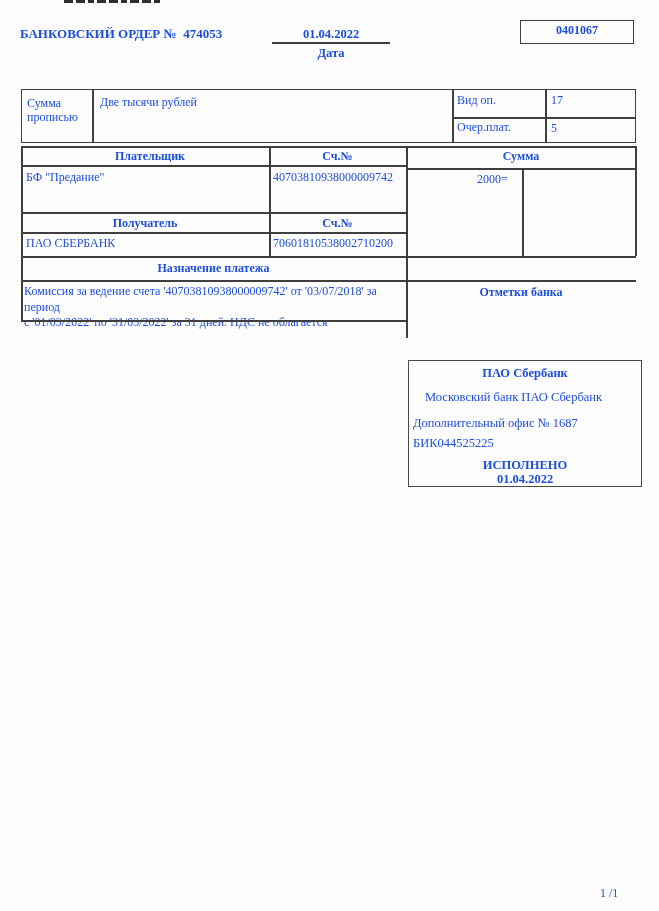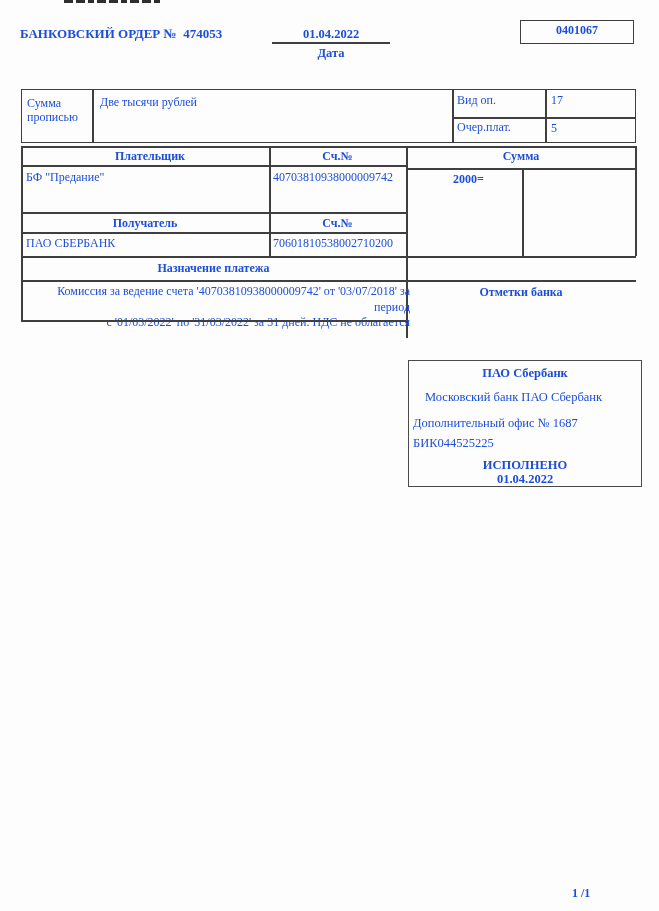--- a/index.html
+++ b/index.html
@@ -64,37 +64,37 @@
   <div class="vl" style="left:269px;top:146px;height:110px;"></div>
   <div class="vl" style="left:406px;top:146px;height:192px;"></div>
   <div class="vl" style="left:522px;top:168px;height:88px;"></div>
   <div class="vl" style="left:635px;top:146px;height:110px;"></div>
 
   <div class="t c" style="left:21px;top:149px;width:240px;margin-left:9px;">Плательщик</div>
   <div class="t c" style="left:269px;top:149px;width:137px;">Сч.№</div>
   <div class="t c" style="left:406px;top:149px;width:230px;">Сумма</div>
   <div class="t" style="left:26px;top:170px;">БФ "Предание"</div>
   <div class="t" style="left:273px;top:170px;">40703810938000009742</div>
-  <div class="t" style="left:453px;top:172px;font-weight:bold;">2000=</div>
+  <div class="t" style="left:477px;top:172px;">2000=</div>
 
   <div class="t c" style="left:21px;top:216px;width:248px;">Получатель</div>
   <div class="t c" style="left:269px;top:216px;width:137px;">Сч.№</div>
   <div class="t" style="left:26px;top:236px;">ПАО СБЕРБАНК</div>
   <div class="t" style="left:273px;top:236px;">70601810538002710200</div>
 
   <div class="t c" style="left:21px;top:261px;width:385px;">Назначение платежа</div>
   <div class="hl" style="left:21px;top:280px;width:615px;"></div>
-  <div class="t wrap" style="left:24px;top:284px;width:386px;line-height:15.5px;text-align:right;">Комиссия за ведение счета '40703810938000009742' от '03/07/2018' за период
+  <div class="t wrap" style="left:24px;top:284px;width:386px;line-height:15.5px;">Комиссия за ведение счета '40703810938000009742' от '03/07/2018' за период
 с '01/03/2022' по '31/03/2022' за 31 дней. НДС не облагается</div>
   <div class="t c" style="left:406px;top:285px;width:230px;">Отметки банка</div>
   <div class="hl" style="left:21px;top:320px;width:385px;"></div>
 
   <div class="box" style="left:408px;top:360px;width:234px;height:127px;border-width:1.5px;border-color:#4a4a4a;"></div>
   <div class="t c" style="left:408px;top:366px;width:234px;font-size:12.5px;">ПАО Сбербанк</div>
   <div class="t" style="left:413px;top:390px;font-size:12.5px;margin-left:12px;">Московский банк ПАО Сбербанк</div>
   <div class="t" style="left:413px;top:416px;font-size:12.5px;">Дополнительный офис № 1687</div>
   <div class="t" style="left:413px;top:436px;font-size:12.5px;">БИК044525225</div>
   <div class="t c" style="left:408px;top:458px;width:234px;font-size:12.5px;">ИСПОЛНЕНО</div>
   <div class="t c" style="left:408px;top:472px;width:234px;font-size:12.5px;">01.04.2022</div>
 
-  <div class="t" style="left:572px;top:886px;font-weight:bold;">1 /1</div>
+  <div class="t" style="left:600px;top:886px;">1 /1</div>
 
 </div>
 
 </body></html>

